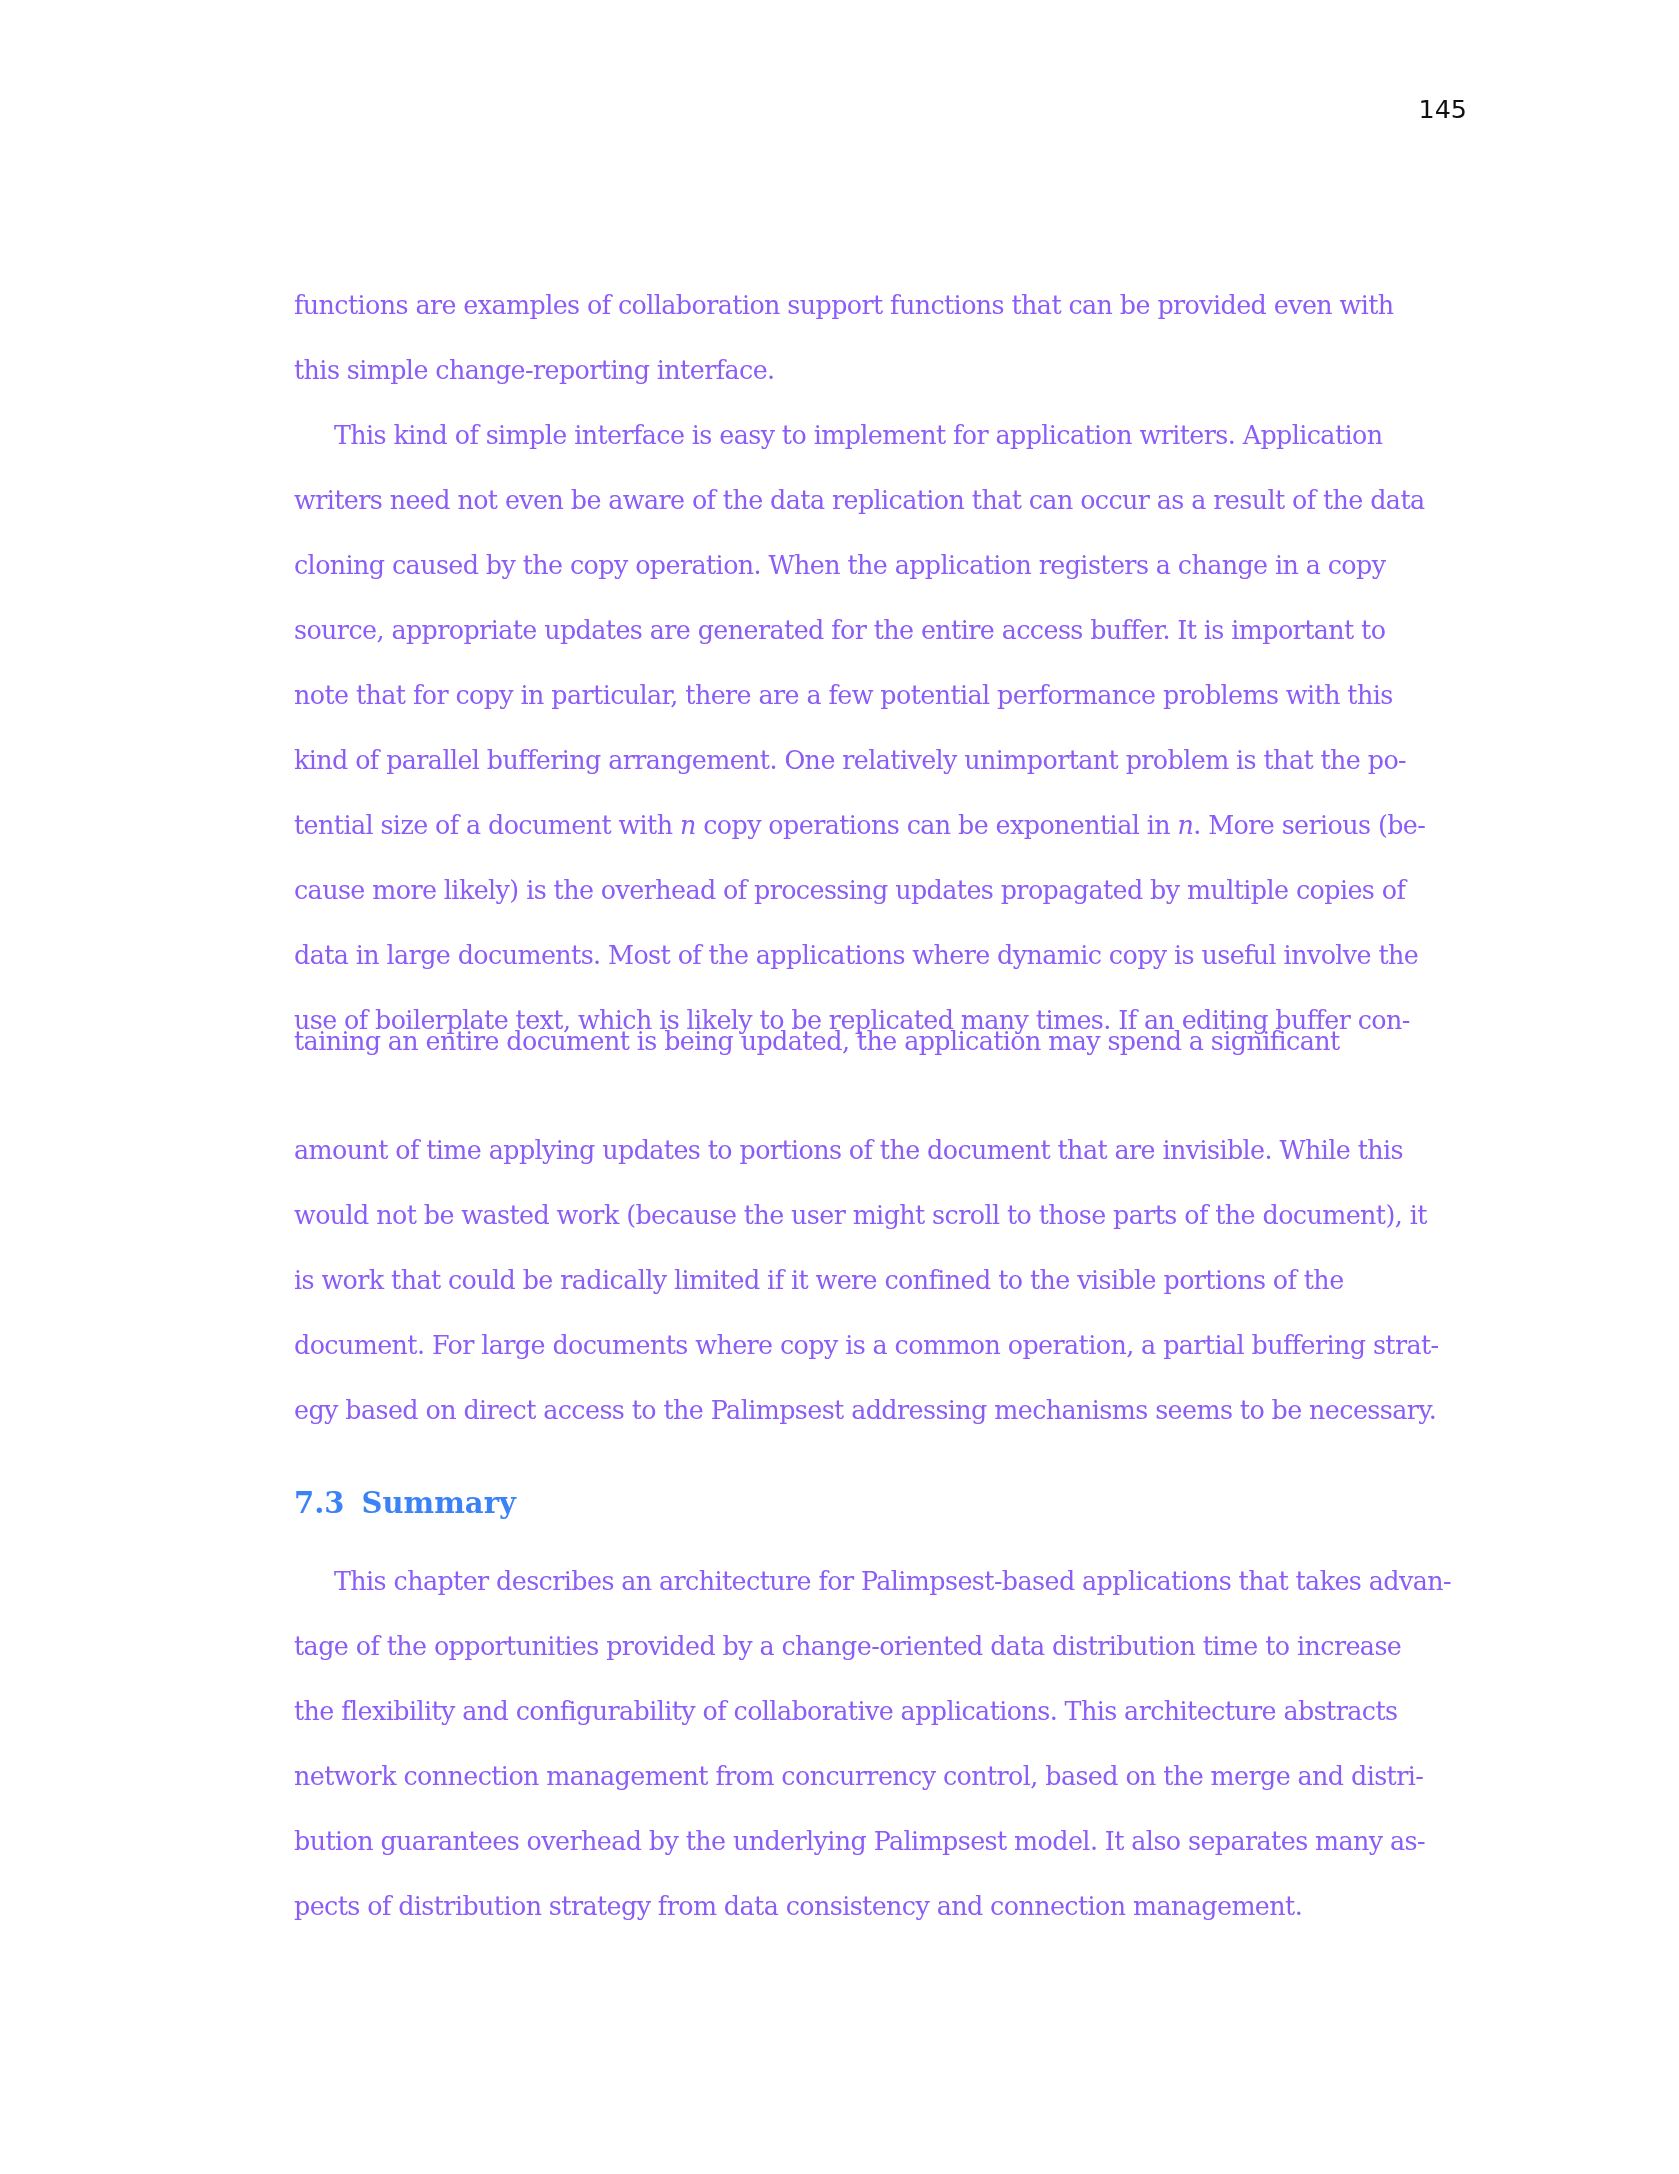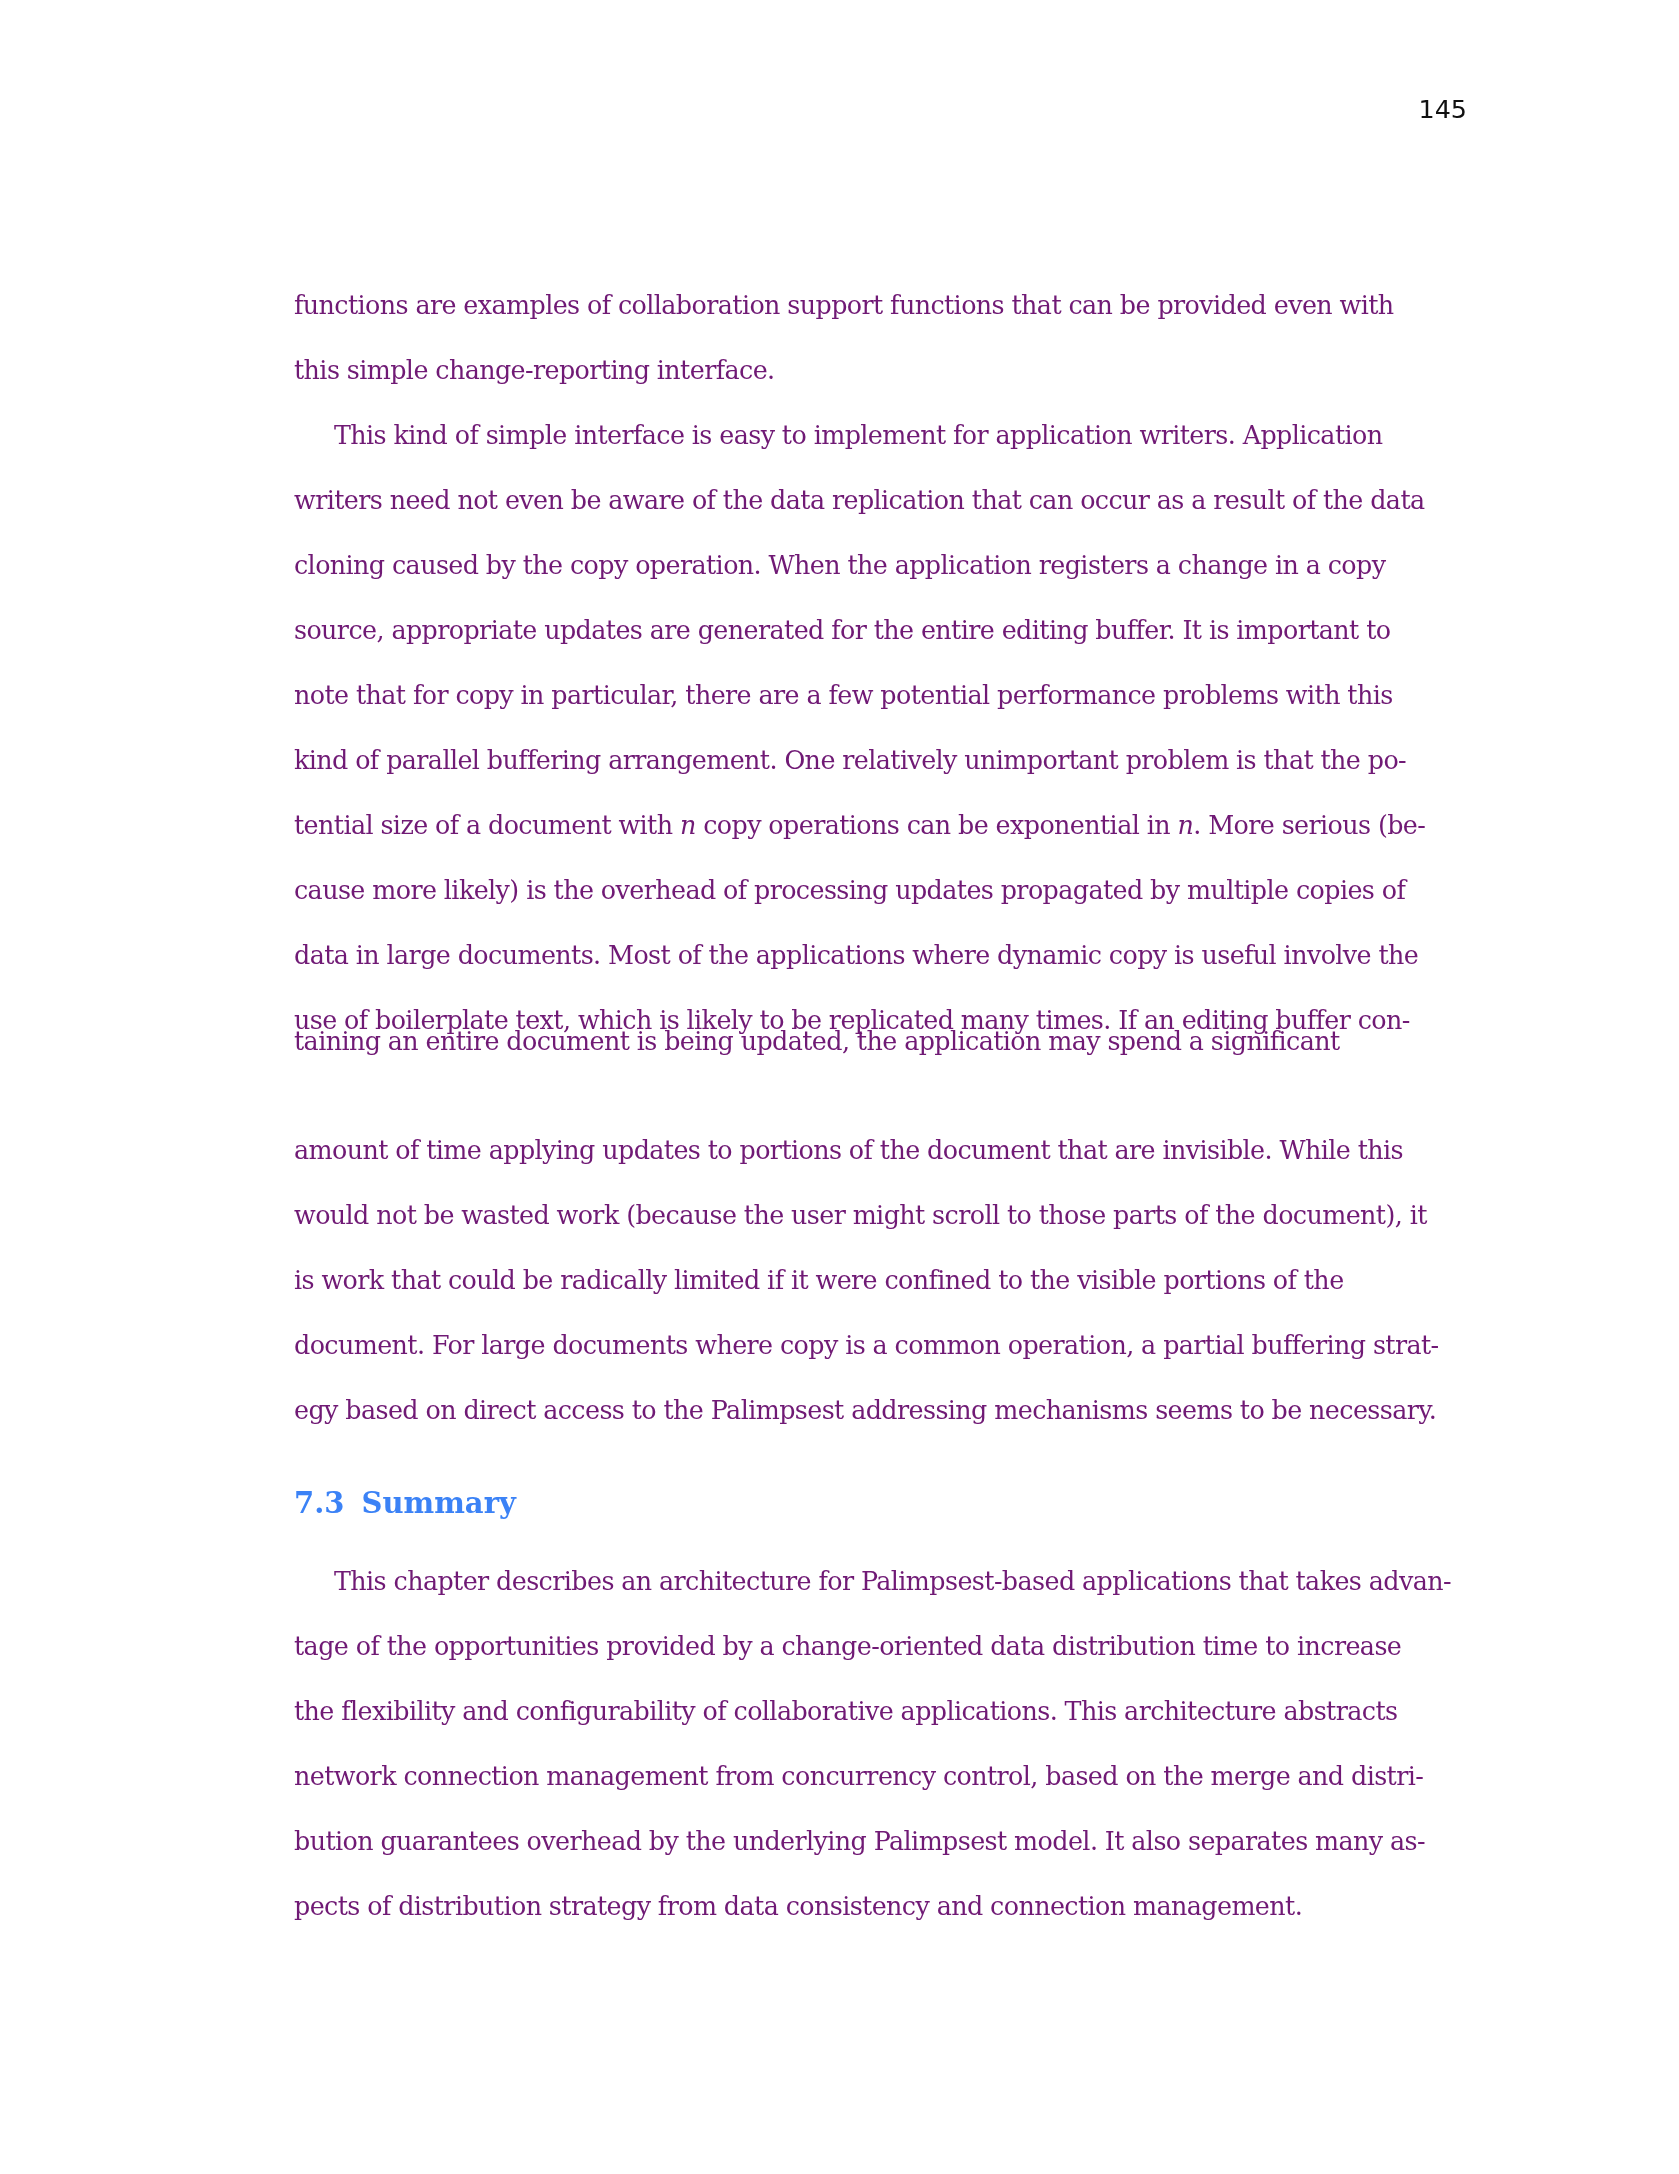--- a/index.html
+++ b/index.html
@@ -1,39 +1,39 @@
 <!DOCTYPE html>
 <html style="font-size:15px"><head>
 <meta charset="utf-8">
 <style>
   html, body { margin: 0; padding: 0; background: #ffffff; }
   body { width: 1680px; height: 2174px; position: relative; overflow: hidden; }
   .page { position: absolute; left: 0; top: 0; width: 1680px; height: 2174px; background: #fff; }
   .page-number { position: absolute; top: 94px; right: 213px; font-family: "DejaVu Sans", sans-serif; font-size: 25.4px; color: #111; }
-  .line { position: absolute; left: 294px; white-space: nowrap; font-family: "DejaVu Serif", serif; font-size: 25.4px; color: #701a75; letter-spacing: -0.6px; transform-origin: left center; }
+  .line { position: absolute; left: 294px; white-space: nowrap; font-family: "DejaVu Serif", serif; font-size: 25.4px; color: #8b5cf6; letter-spacing: -0.6px; transform-origin: left center; }
   .heading { position: absolute; left: 294px; font-family: "DejaVu Serif", serif; font-weight: bold; font-size: 29px; color: #3b82f6; white-space: nowrap; }
   .heading .num { margin-right: 17px; }
   em { font-style: italic; }
 </style>
 </head>
 <body>
 
 <div class="page">
   <div class="page-number">145</div>
 
   <div>
     <div class="line" style="top:290px">functions are examples of collaboration support functions that can be provided even with</div>
     <div class="line" style="top:355px">this simple change-reporting interface.</div>
   </div>
 
   <div>
     <div class="line" style="top:420px; left:334px">This kind of simple interface is easy to implement for application writers. Application</div>
     <div class="line" style="top:485px">writers need not even be aware of the data replication that can occur as a result of the data</div>
     <div class="line" style="top:550px">cloning caused by the copy operation. When the application registers a change in a copy</div>
-    <div class="line" style="top:615px">source, appropriate updates are generated for the entire editing buffer. It is important to</div>
+    <div class="line" style="top:615px">source, appropriate updates are generated for the entire access buffer. It is important to</div>
     <div class="line" style="top:680px">note that for copy in particular, there are a few potential performance problems with this</div>
     <div class="line" style="top:745px">kind of parallel buffering arrangement. One relatively unimportant problem is that the po-</div>
     <div class="line" style="top:810px"><span>tential size of a document with </span><em>n</em><span> copy operations can be exponential in </span><em>n</em><span>. More serious (be-</span></div>
     <div class="line" style="top:875px">cause more likely) is the overhead of processing updates propagated by multiple copies of</div>
     <div class="line" style="top:940px">data in large documents. Most of the applications where dynamic copy is useful involve the</div>
     <div class="line" style="top:1005px">use of boilerplate text, which is likely to be replicated many times. If an editing buffer con-</div>
     <div class="line" style="top:1026px">taining an entire document is being updated, the application may spend a significant</div>
     <div class="line" style="top:1135px">amount of time applying updates to portions of the document that are invisible. While this</div>
     <div class="line" style="top:1200px">would not be wasted work (because the user might scroll to those parts of the document), it</div>
     <div class="line" style="top:1265px">is work that could be radically limited if it were confined to the visible portions of the</div>

